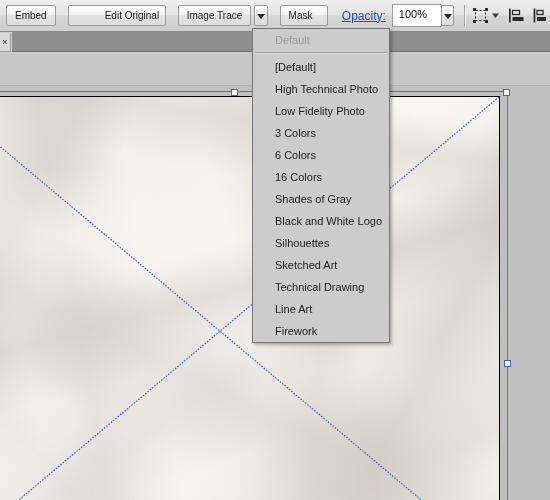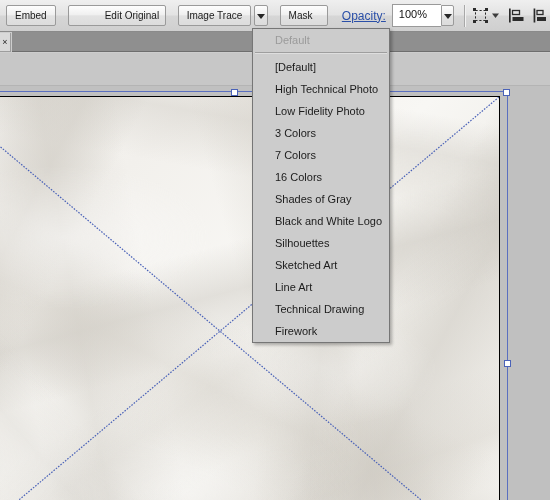--- a/index.html
+++ b/index.html
@@ -322,24 +322,24 @@
     <div class="handle" style="left:504px; top:274px;"></div>
   </div>
 
   <div id="trace-menu">
       <div class="menu-item disabled">Default</div>
       <div class="menu-sep"></div>
       <div class="menu-item">[Default]</div>
       <div class="menu-item">High Technical Photo</div>
       <div class="menu-item">Low Fidelity Photo</div>
       <div class="menu-item">3 Colors</div>
-      <div class="menu-item">7 Colors</div>
+      <div class="menu-item">6 Colors</div>
       <div class="menu-item">16 Colors</div>
       <div class="menu-item">Shades of Gray</div>
       <div class="menu-item">Black and White Logo</div>
       <div class="menu-item">Silhouettes</div>
       <div class="menu-item">Sketched Art</div>
+      <div class="menu-item">Technical Drawing</div>
       <div class="menu-item">Line Art</div>
-      <div class="menu-item">Technical Drawing</div>
       <div class="menu-item">Firework</div>
     </div>
 
 </div>
 
 </body></html>

